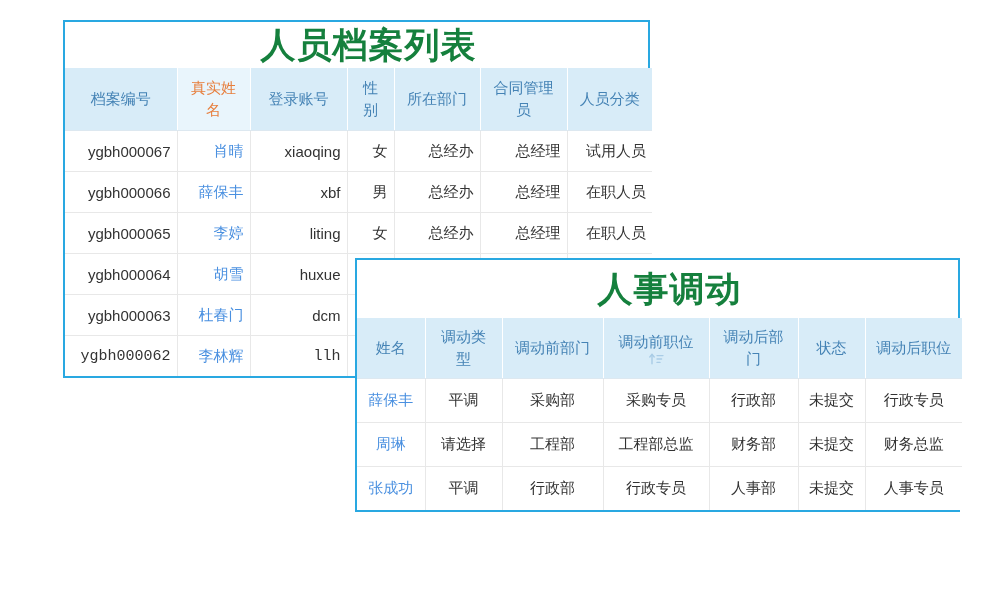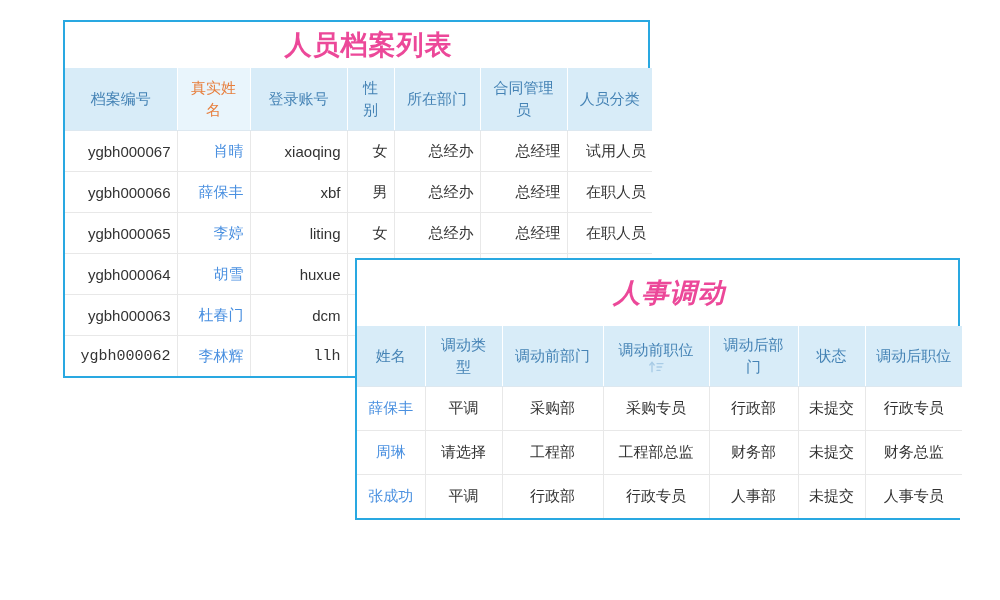--- a/index.html
+++ b/index.html
@@ -7,24 +7,24 @@
     width:1000px;height:600px;background:#ffffff;position:relative;overflow:hidden;
     font-family:"Liberation Sans","DejaVu Sans",sans-serif;
   }
   .panel{
     position:absolute;background:#ffffff;border:2px solid #29a8e1;box-sizing:border-box;
   }
   #archive{left:63px;top:20px;width:587px;z-index:1;}
   #transfer{left:355px;top:258px;width:605px;z-index:2;}
   .panel-title{
     display:flex;align-items:center;justify-content:center;
-    font-size:27px;font-weight:bold;color:#ec4899;letter-spacing:1px;margin-left:24px;
+    font-size:35px;font-weight:bold;color:#15803d;letter-spacing:1px;margin-left:24px;
   }
   #archive .panel-title{height:46px;}
-  #transfer .panel-title{height:66px;font-style:italic;}
+  #transfer .panel-title{height:58px;}
   table{border-collapse:collapse;table-layout:fixed;width:100%;}
   th{
     background:#d8ecf8;color:#4583b5;font-weight:normal;font-size:15px;line-height:1.45;
     text-align:center;vertical-align:middle;
     border-right:1px solid #ffffff;border-bottom:1px solid #dde8f0;
   }
   th:last-child{border-right:none;margin-top:8px;}
   #archive th{height:62px;padding:0 10px;}
   #transfer th{height:60px;padding:0 10px;}
   th.active{background:#e9f5fc;color:#e77e3c;margin-left:40px;}

